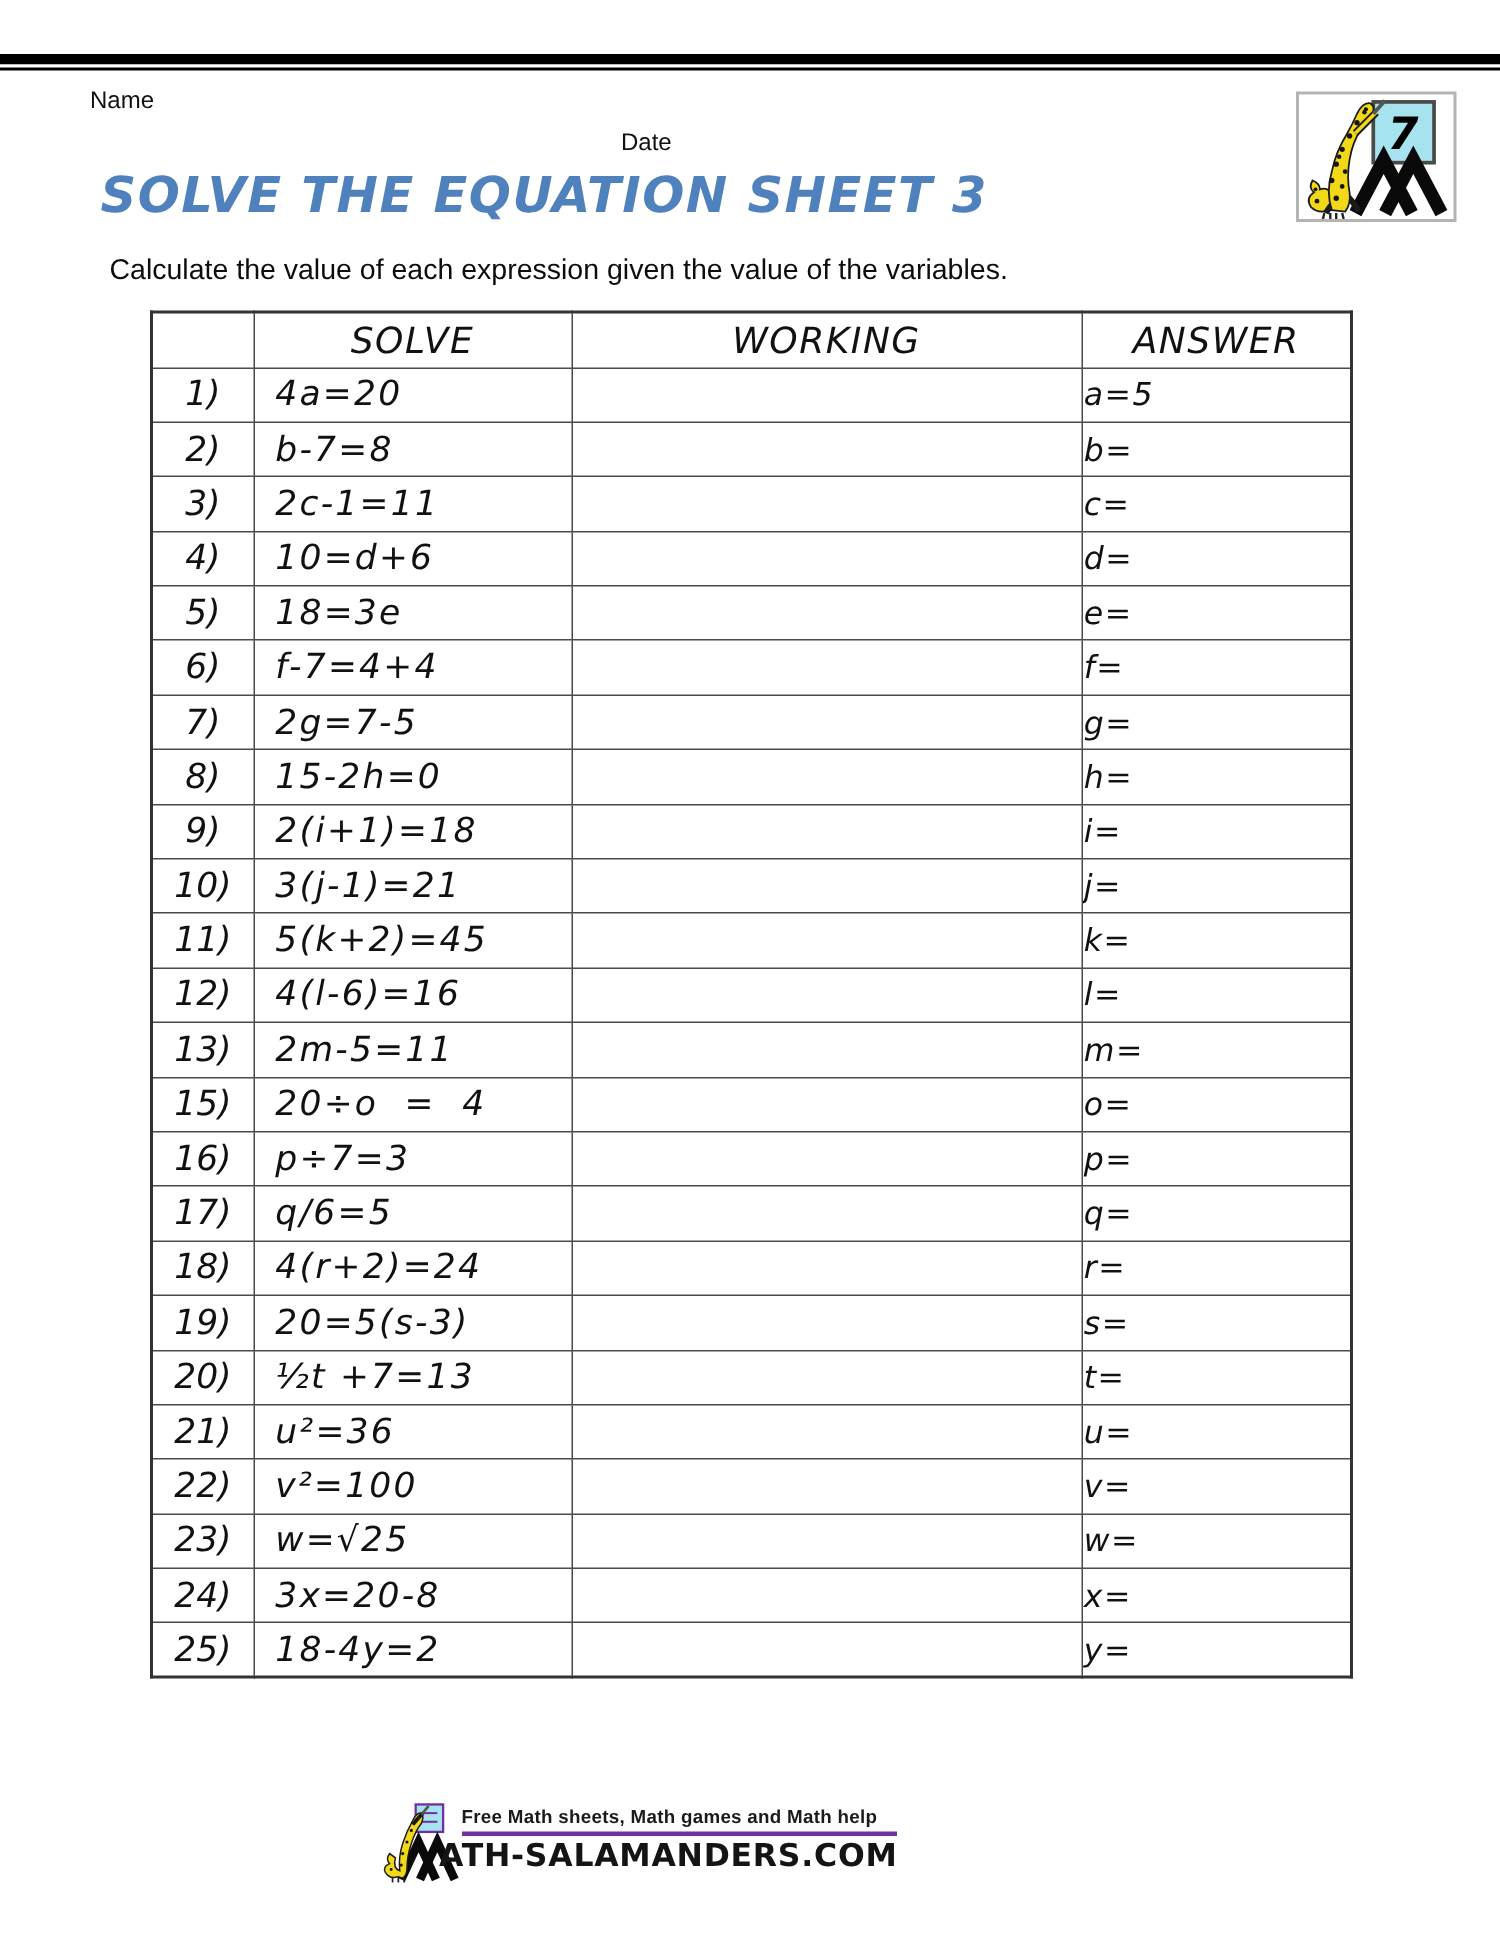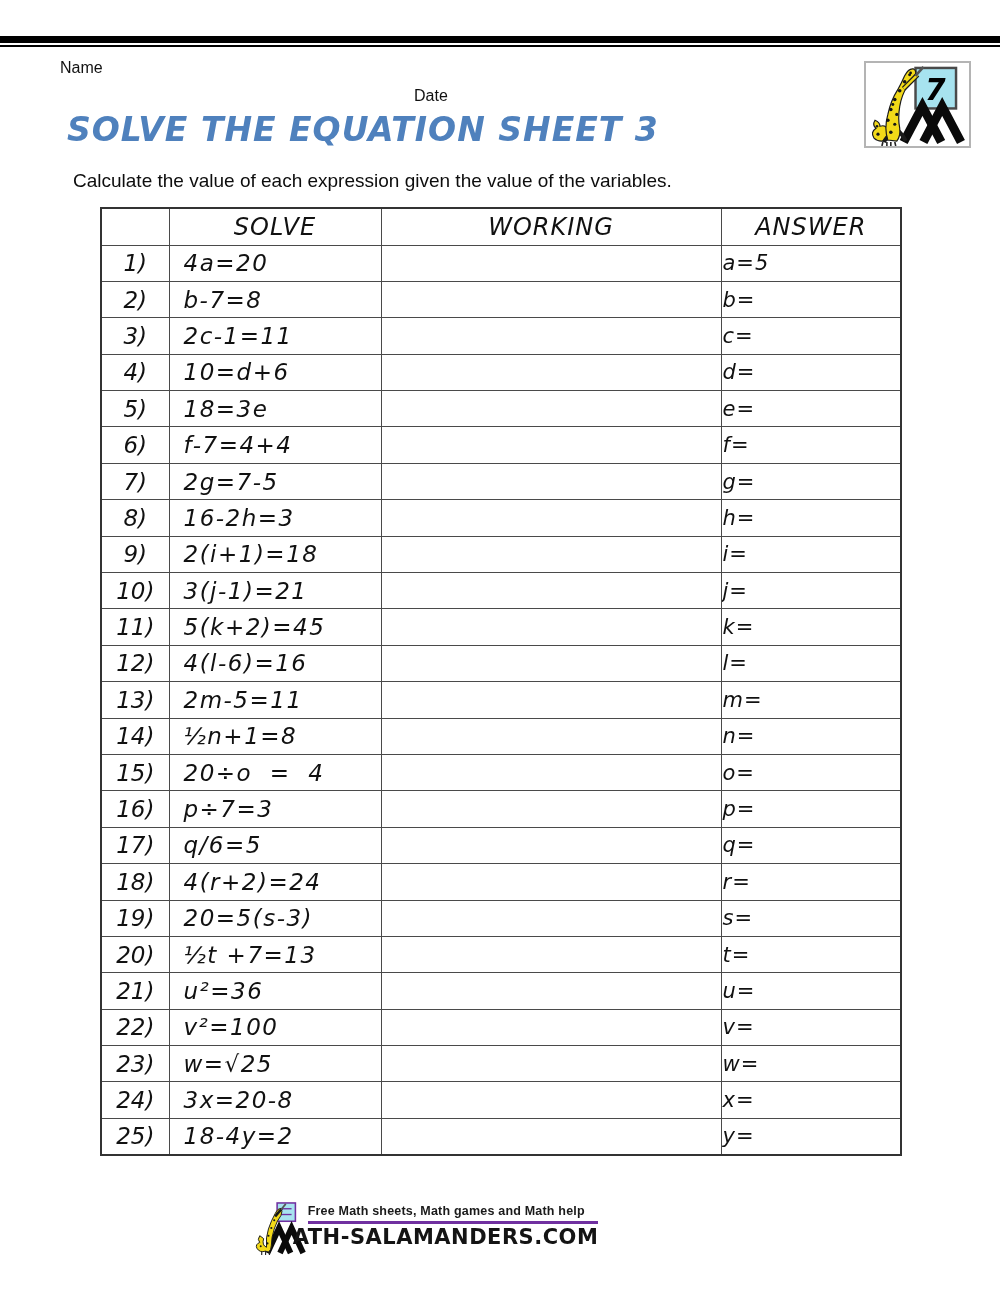--- a/index.html
+++ b/index.html
@@ -208,21 +208,21 @@
 
   <tr>
     <td class="c-num">7)</td>
     <td class="c-solve">2g=7-5</td>
     <td class="c-work"></td>
     <td class="c-ans">g=</td>
   </tr>
 
   <tr>
     <td class="c-num">8)</td>
-    <td class="c-solve">16-2h=3</td>
+    <td class="c-solve">15-2h=0</td>
     <td class="c-work"></td>
     <td class="c-ans">h=</td>
   </tr>
 
   <tr>
     <td class="c-num">9)</td>
     <td class="c-solve">2(i+1)=18</td>
     <td class="c-work"></td>
     <td class="c-ans">i=</td>
   </tr>
@@ -248,26 +248,20 @@
     <td class="c-ans">l=</td>
   </tr>
 
   <tr>
     <td class="c-num">13)</td>
     <td class="c-solve">2m-5=11</td>
     <td class="c-work"></td>
     <td class="c-ans">m=</td>
   </tr>
 
-  <tr>
-    <td class="c-num">14)</td>
-    <td class="c-solve">½n+1=8</td>
-    <td class="c-work"></td>
-    <td class="c-ans">n=</td>
-  </tr>
 
   <tr>
     <td class="c-num">15)</td>
     <td class="c-solve">20÷o  =  4</td>
     <td class="c-work"></td>
     <td class="c-ans">o=</td>
   </tr>
 
   <tr>
     <td class="c-num">16)</td>

